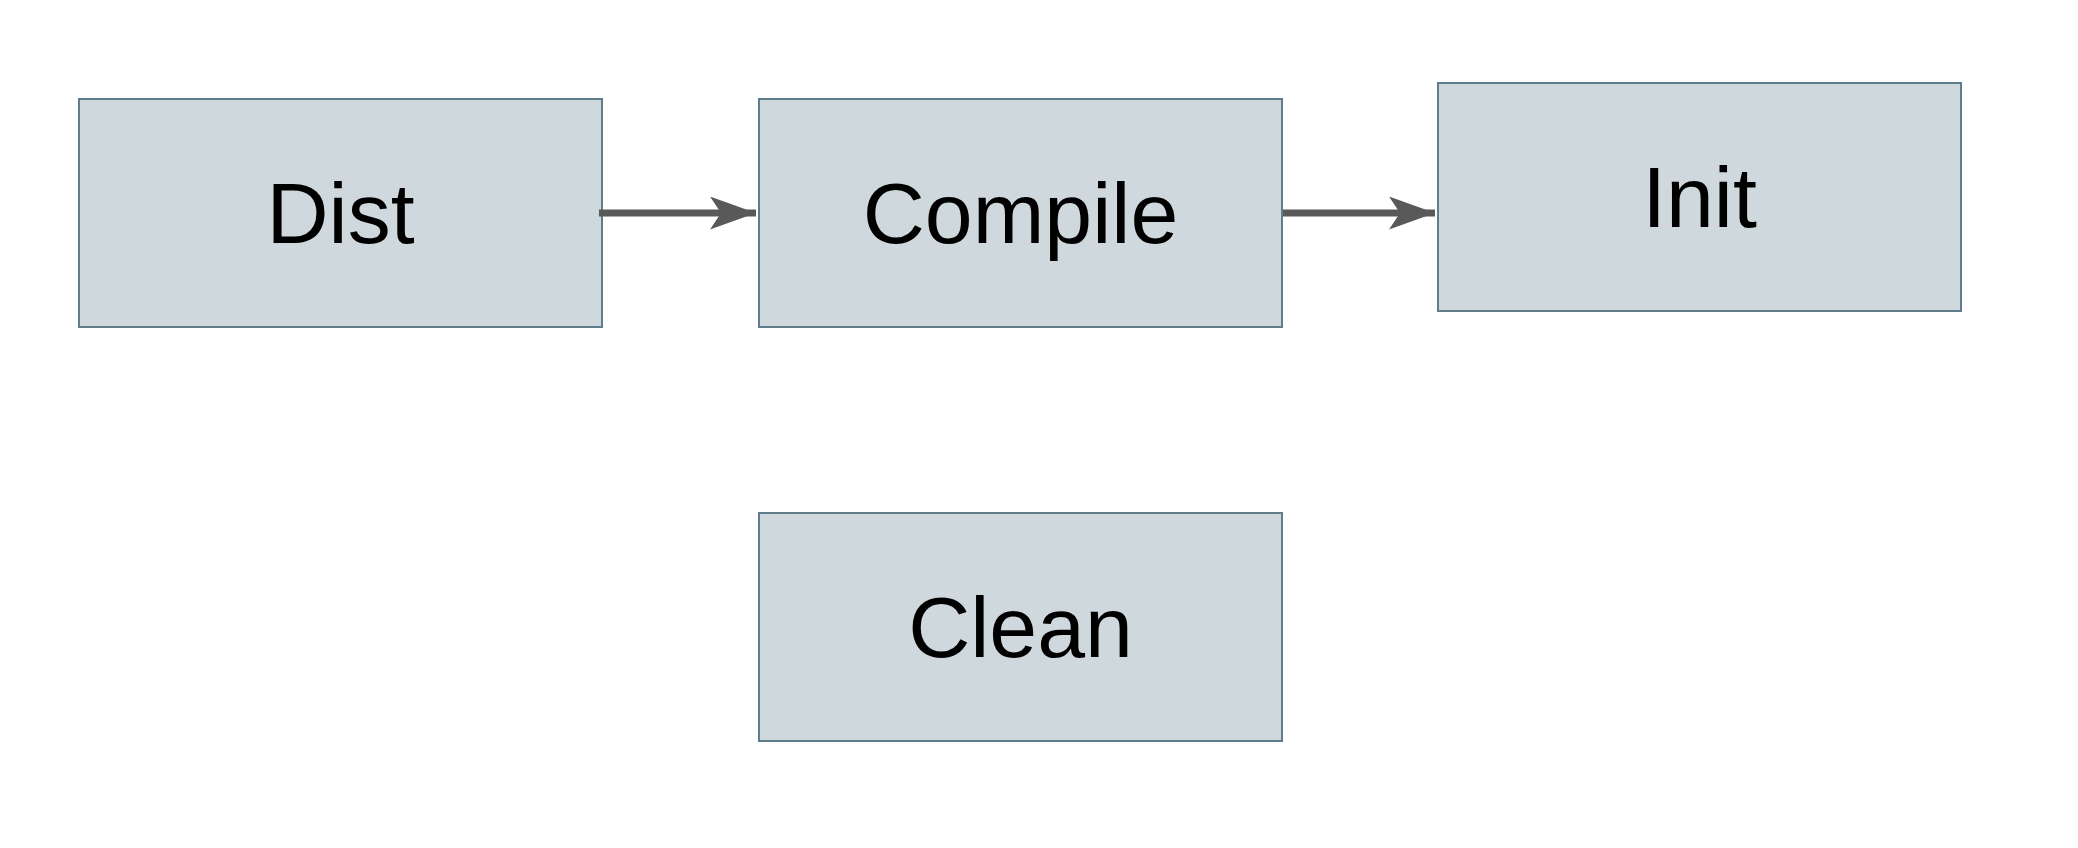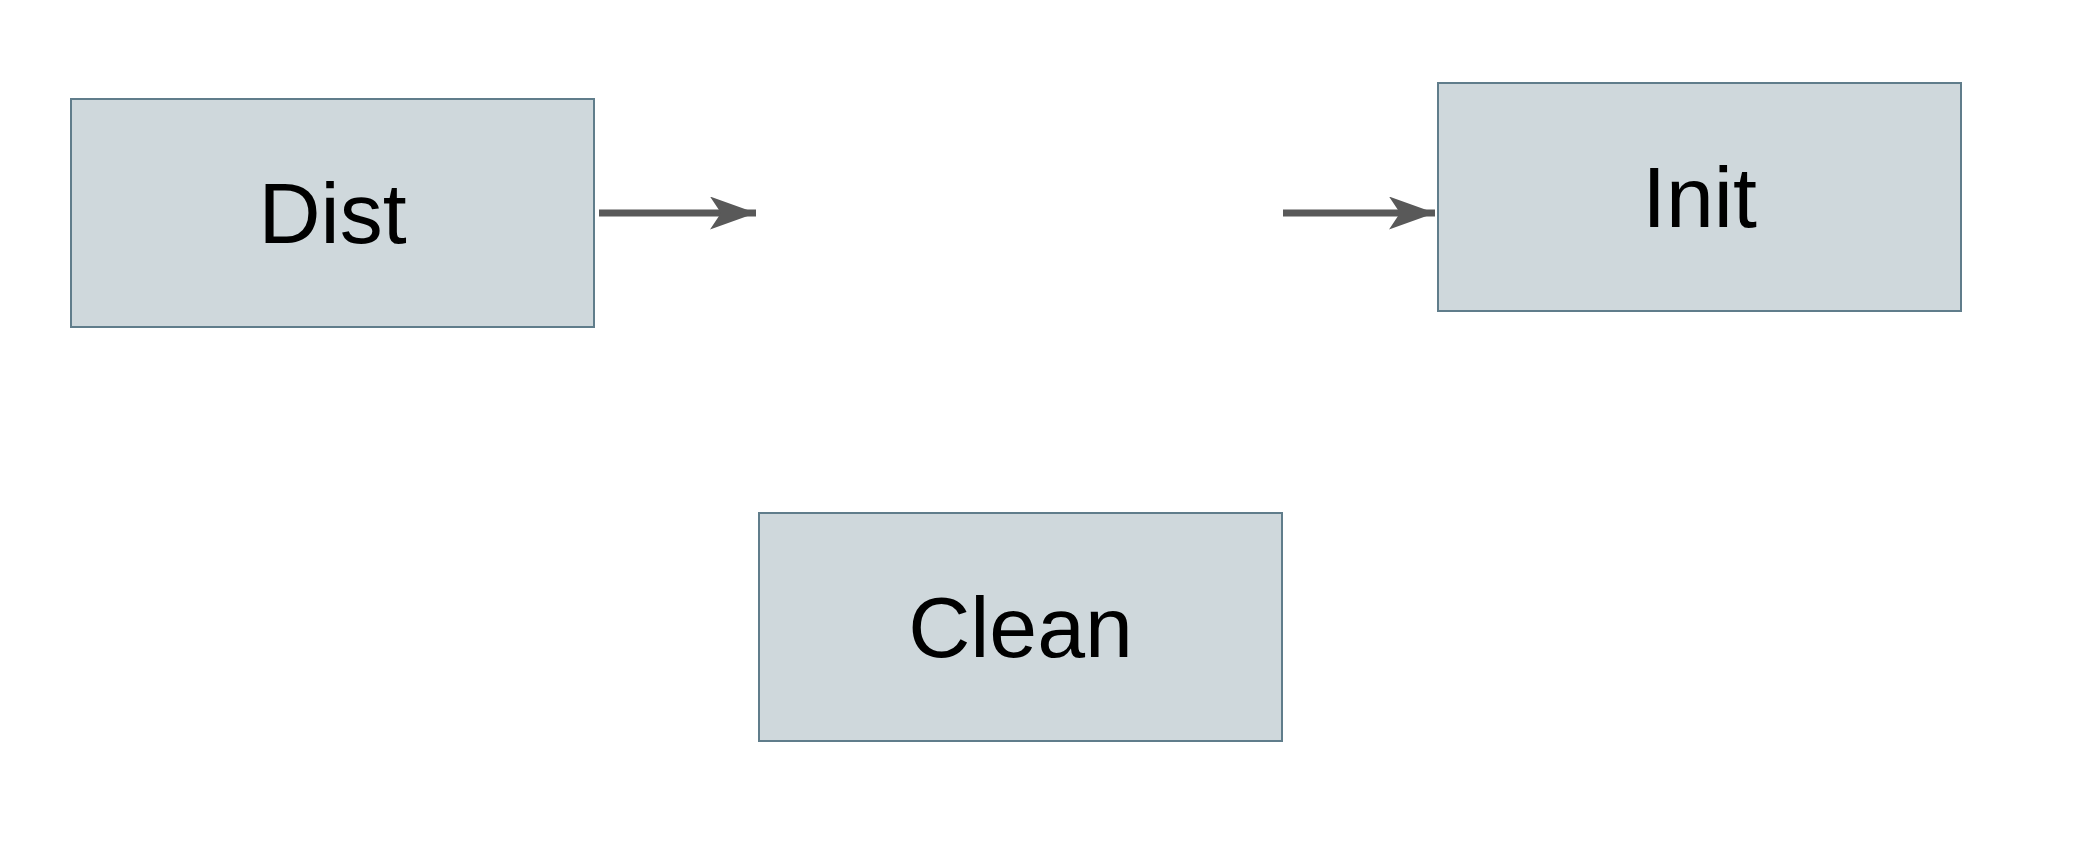--- a/index.html
+++ b/index.html
@@ -26,21 +26,21 @@
     align-items: center;
     justify-content: center;
   }
   .node-label {
     font-size: 86px;
     line-height: 1;
     color: #000000;
     white-space: nowrap;
     user-select: none;
   }
-  #node-dist    { left: 70px;   top: 98px;  }
+  #node-dist    { left: 78px;   top: 98px;  }
   #node-compile { left: 758px;  top: 98px;  }
   #node-init    { left: 1437px; top: 82px;  }
   #node-clean   { left: 758px;  top: 512px; align-items: center; }
   .edge-layer {
     position: absolute;
     left: 0;
     top: 0;
     width: 2078px;
     height: 848px;
     pointer-events: none;
@@ -51,20 +51,23 @@
 </style>
 </head>
 <body>
 
 <div class="canvas">
 
   <div class="node" id="node-dist">
     <span class="node-label">Dist</span>
   </div>
 
+  <div class="node" id="node-compile">
+    <span class="node-label">Compile</span>
+  </div>
 
   <div class="node" id="node-init">
     <span class="node-label">Init</span>
   </div>
 
   <div class="node" id="node-clean">
     <span class="node-label">Clean</span>
   </div>
 
   <svg class="edge-layer" width="2078" height="848" viewBox="0 0 2078 848" xmlns="http://www.w3.org/2000/svg">

